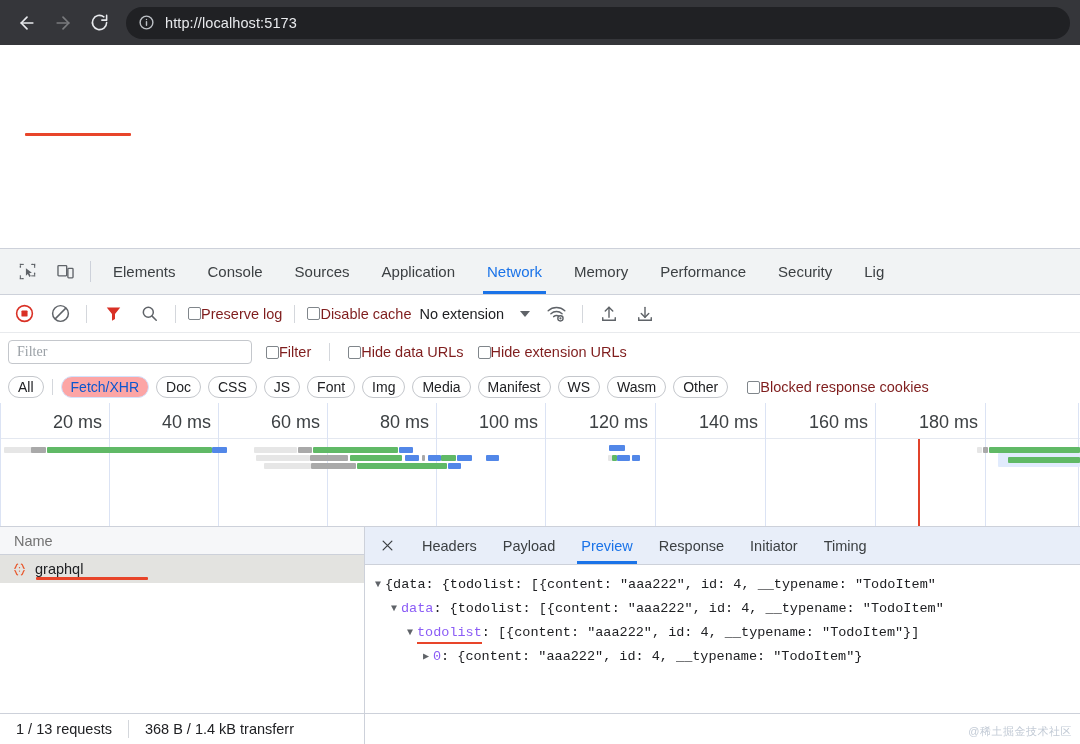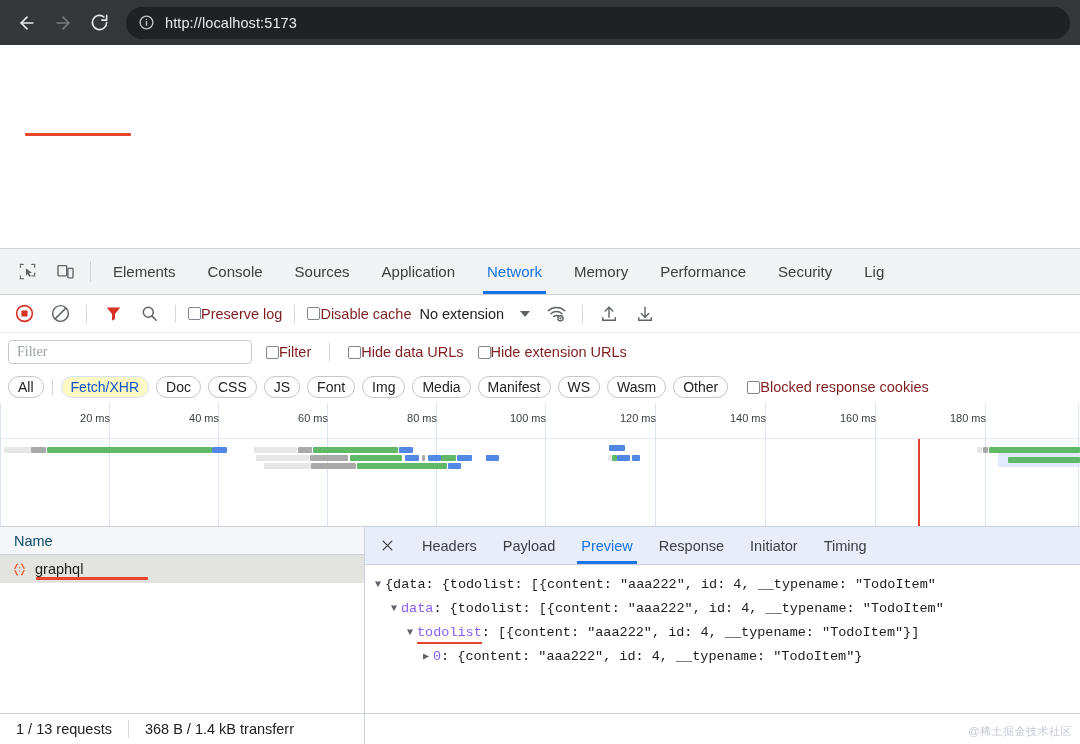--- a/index.html
+++ b/index.html
@@ -193,21 +193,21 @@
     padding: 0 9px;
     display: flex; align-items: center;
     border: 1px solid #c4c7cc;
     border-radius: 11px;
     font-size: 14px;
     color: #202124;
     background: #fff;
     white-space: nowrap;
   }
   .type-chip.active {
-    background: #fef9c3;
+    background: #fca5a5;
     border-color: #d3e3fd;
     color: #0b57d0;
   }
   .chip-sep { width: 1px; height: 16px; background: #d4d7dc; margin: 0 1px; }
 
   
   #dt-thirdparty {
     height: 32px;
     display: flex; align-items: center;
     padding: 0 12px;
@@ -229,22 +229,22 @@
     position: relative;
     border-bottom: 1px solid #e4e8f0;
   }
   .tick {
     position: absolute;
     top: 0; bottom: -88px;
     border-left: 1px solid #dbe3f4;
   }
   .tick span {
     position: absolute;
-    right: 0; top: 9px;
-    font-size: 11px;
+    right: 8px; top: 9px;
+    font-size: 18px;
     color: #3c4043;
     white-space: nowrap;
   }
   .band {
     position: absolute;
     height: 6px;
     border-radius: 1px;
   }
   .b-queue { background: #e6e6e6; }
   .b-stall { background: #a9a9a9; }
@@ -273,21 +273,21 @@
     flex: 0 0 auto;
     border-right: 1px solid #cdd1da;
     display: flex; flex-direction: column;
     background: #fff;
   }
   #req-header {
     height: 28px;
     display: flex; align-items: center;
     padding-left: 14px;
     font-size: 14.5px;
-    color: #0c4a6e;
+    color: #737373;
     background: #f6f7f9;
     border-bottom: 1px solid #cdd1da;
   }
   #req-list { flex: 1 1 auto; position: relative; }
   .req-row {
     height: 28px;
     display: flex; align-items: center;
     gap: 8px;
     padding-left: 12px;
     background: #e3e3e0;

